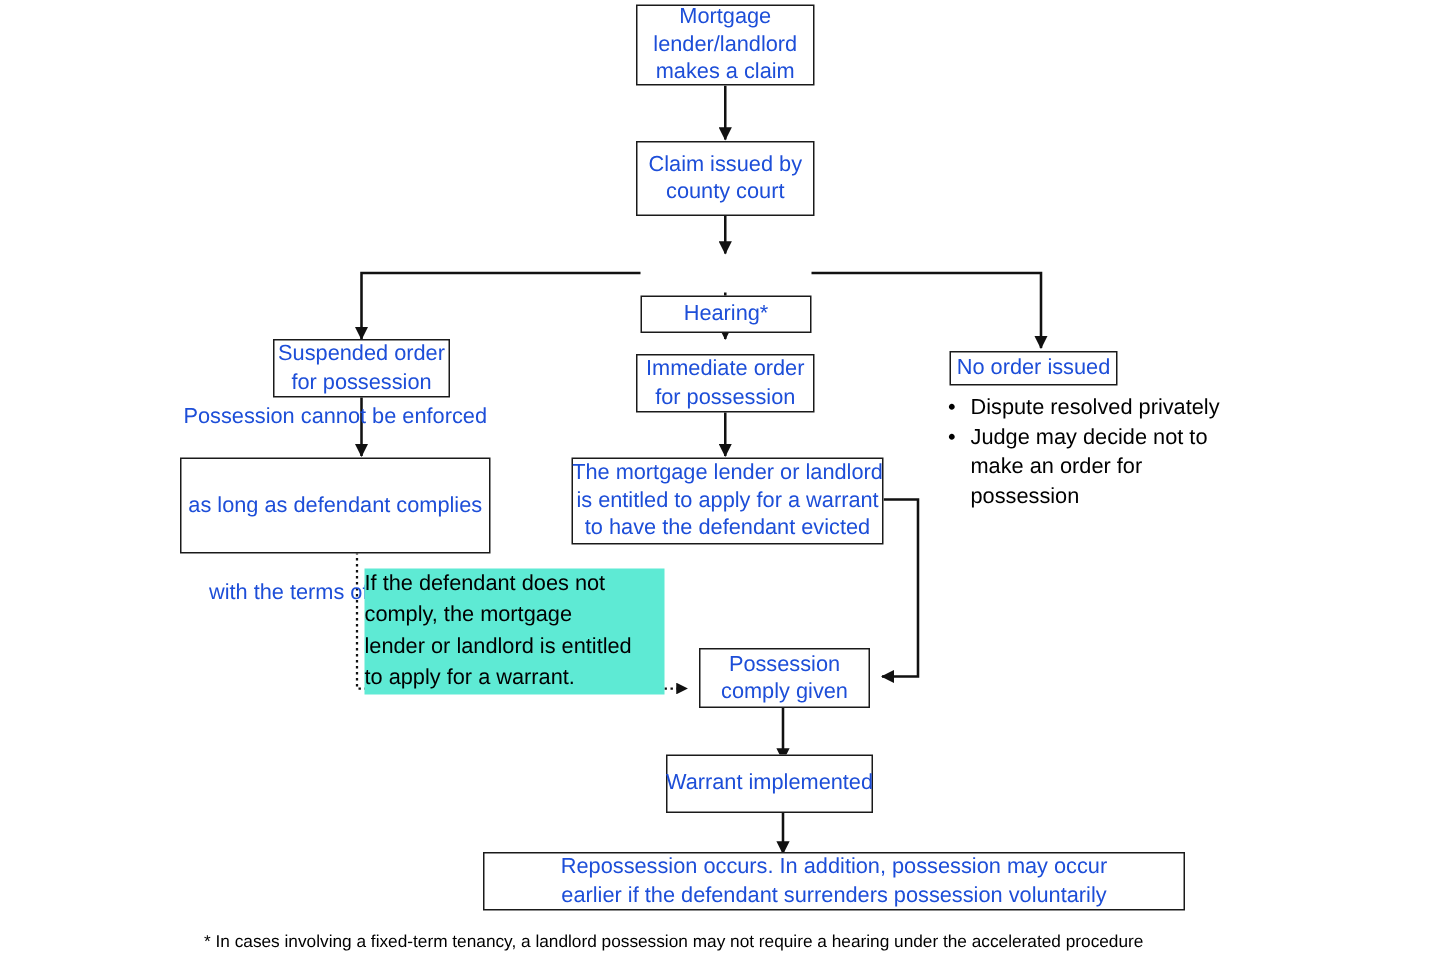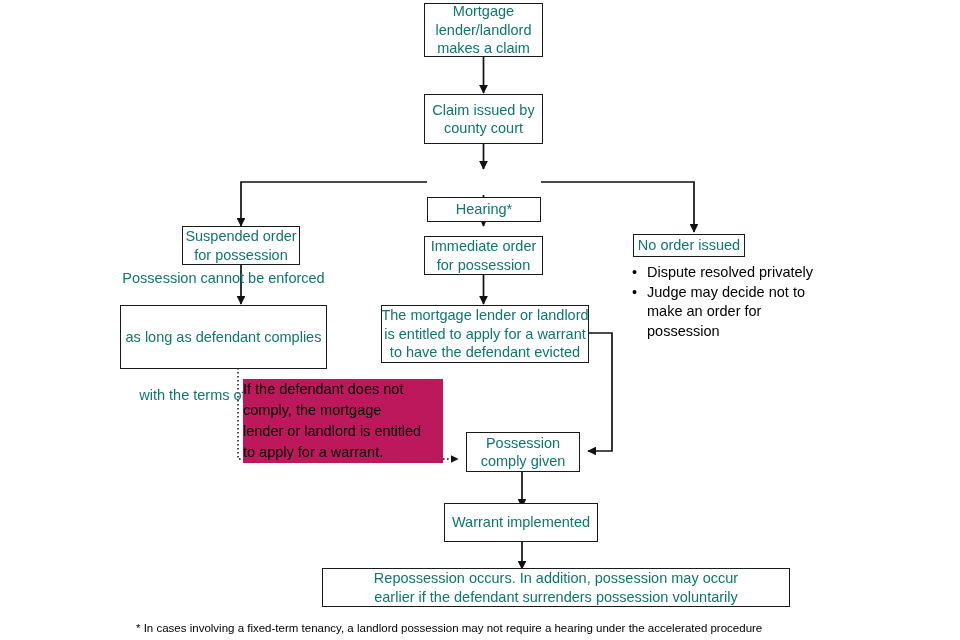--- a/index.html
+++ b/index.html
@@ -31,21 +31,21 @@
     box-sizing: border-box;
     border: 1.6px solid #1a1a1a;
     background: #ffffff;
     display: flex;
     flex-direction: column;
     align-items: center;
     justify-content: center;
     text-align: center;
     font-size: 14.5px;
     line-height: 18.5px;
-    color: #0f766e;
+    color: #1d4ed8;
     z-index: 2;
   }
   .node .ln { display: block; white-space: nowrap; }
   .bullets {
     position: absolute;
     font-size: 14.5px;
     line-height: 19.5px;
     z-index: 2;
   }
   .bullets ul {
@@ -65,21 +65,21 @@
   }
   .bullets li .cont {
     display: block;
     white-space: nowrap;
   }
   .note-text {
     position: absolute;
     font-size: 14.5px;
     line-height: 21px;
     z-index: 2;
-    background: #be185d;
+    background: #5eead4;
   }
   .note-text .ln { display: block; white-space: nowrap; }
   .footnote {
     position: absolute;
     font-size: 11.5px;
     line-height: 14px;
     white-space: nowrap;
     z-index: 2;
   }
 </style>
@@ -181,21 +181,21 @@
     <span class="ln">comply, the mortgage</span>
     <span class="ln">lender or landlord is entitled</span>
     <span class="ln">to apply for a warrant.</span>
   </div>
 
   <div class="node" style="left:466px; top:432px; width:114px; height:40px;">
     <span class="ln">Possession</span>
     <span class="ln">comply given</span>
   </div>
 
-  <div class="node" style="left:444px; top:503px; width:154px; height:39px;">
+  <div class="node" style="left:444px; top:503px; width:138px; height:39px;">
     <span class="ln">Warrant implemented</span>
   </div>
 
   <div class="node" style="left:322px; top:568px; width:468px; height:39px;">
     <span class="ln">Repossession occurs. In addition, possession may occur</span>
     <span class="ln">earlier if the defendant surrenders possession voluntarily</span>
   </div>
 
   <div class="footnote" style="left:136px; top:621px;">* In cases involving a fixed-term tenancy, a landlord possession may not require a hearing under the accelerated procedure</div>
 

